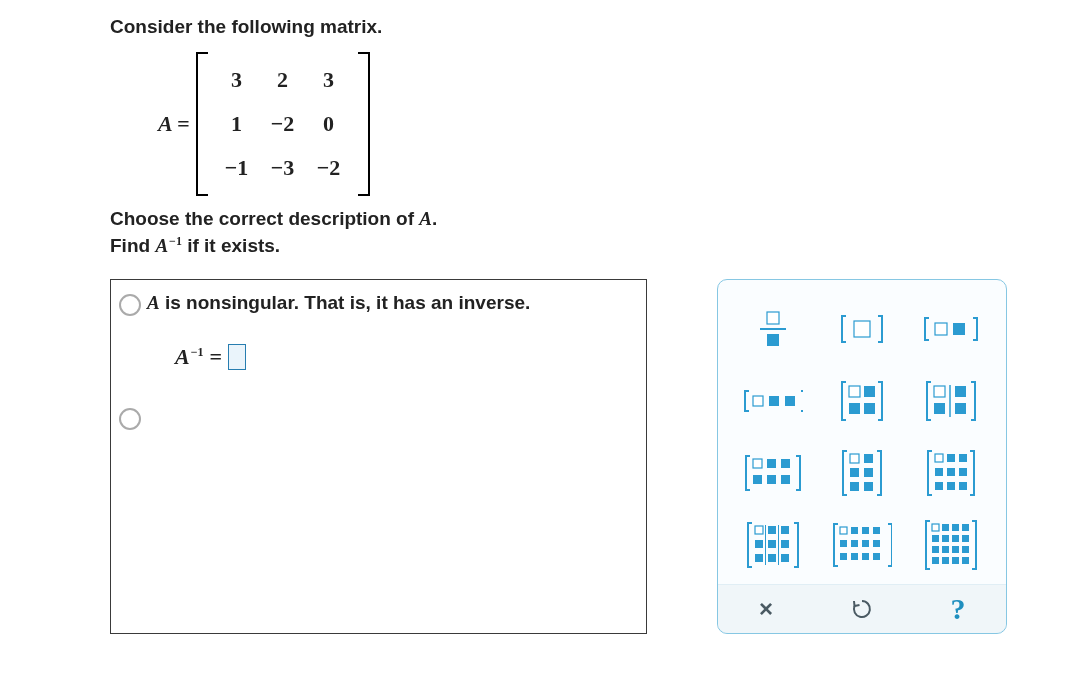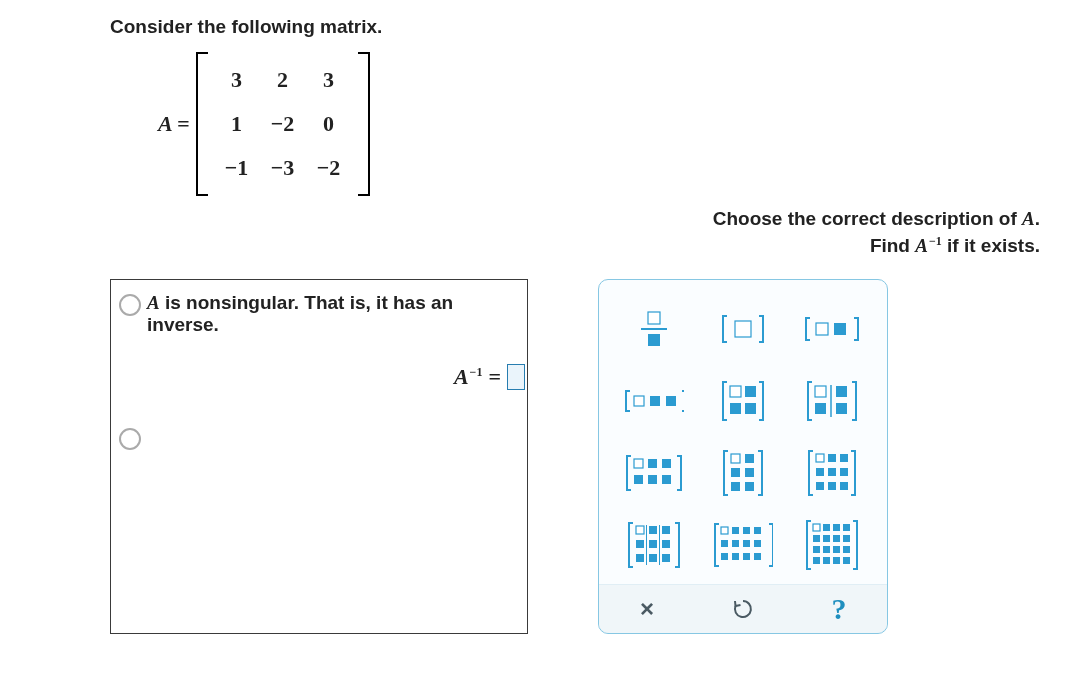--- a/index.html
+++ b/index.html
@@ -64,42 +64,41 @@
     align-items: center;
     justify-items: center;
     padding: 2px 10px;
   }
 
   .question {
     margin-top: 6px;
   }
   .question .qline {
     margin-bottom: 4px;
-    text-align: right;
   }
   .mathA {
     font-family: "Times New Roman", serif;
     font-style: italic;
   }
   .sup {
     font-family: "Times New Roman", serif;
     font-size: 12px;
     vertical-align: super;
     margin-left: 1px;
   }
 
   .answer-area {
     margin-top: 22px;
     display: flex;
     gap: 70px;
   }
   .choice-box {
     border: 1.5px solid #3a3a3a;
-    width: 418px;
-    padding: 12px 2px 16px 8px;
+    width: 537px;
+    padding: 12px 10px 16px 8px;
     box-sizing: border-box;
   }
   .choice {
     display: flex;
     align-items: flex-start;
     gap: 6px;
     margin-bottom: 4px;
   }
   .radio {
     flex: 0 0 auto;
@@ -109,21 +108,20 @@
     border-radius: 50%;
     margin-top: 2px;
   }
   .eq-row {
     margin: 28px 0 36px 56px;
     font-family: "Times New Roman", serif;
     font-size: 22px;
     display: flex;
     align-items: center;
     gap: 6px;
-    justify-content: flex-end;
   }
   .input-slot {
     display: inline-block;
     width: 16px;
     height: 24px;
     border: 1.5px solid #277db0;
     background: #eaf4fb;
   }
 
   

